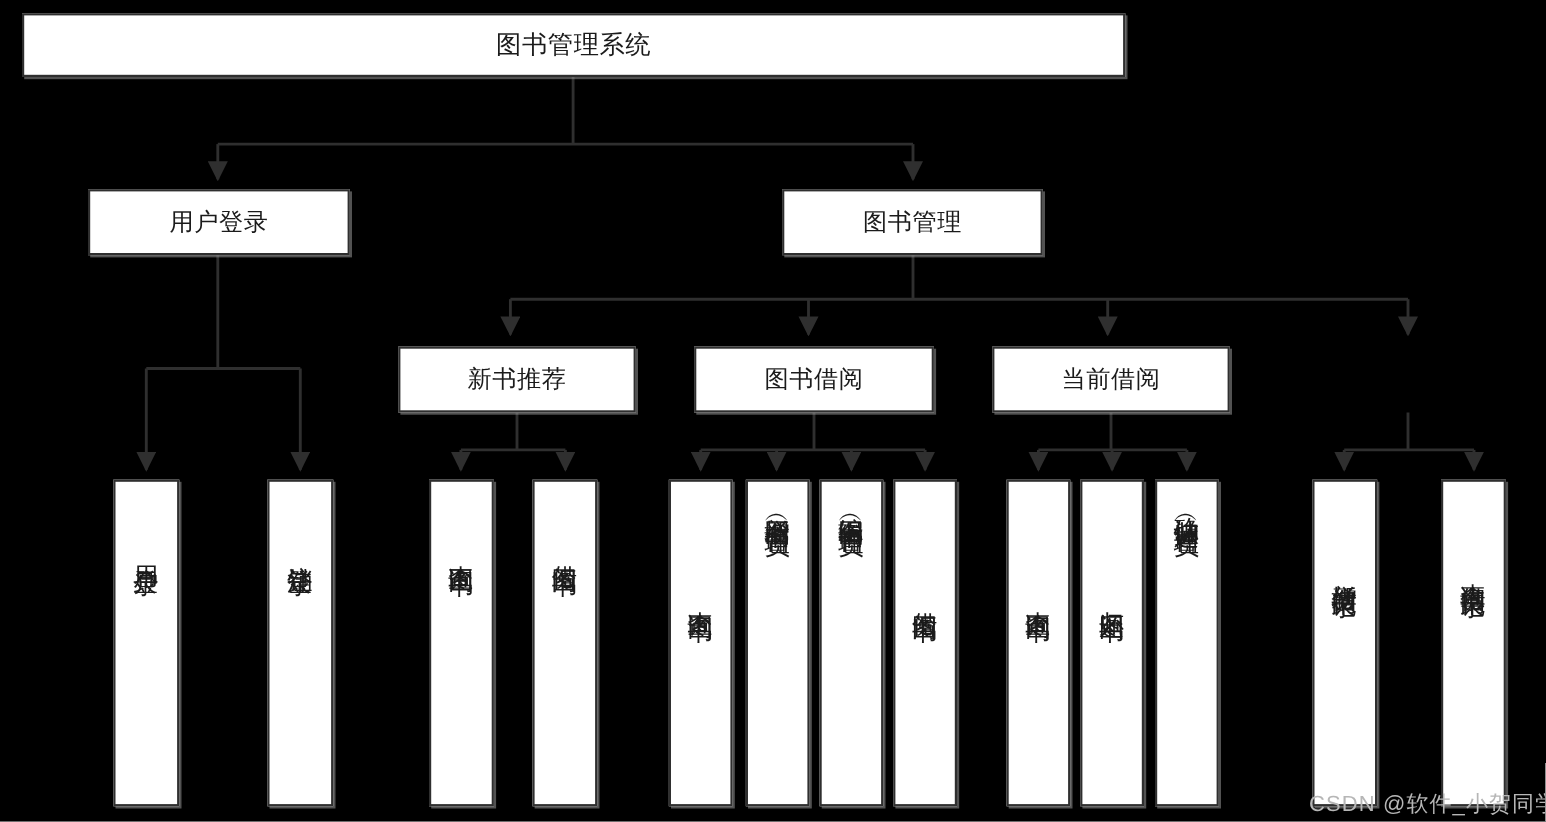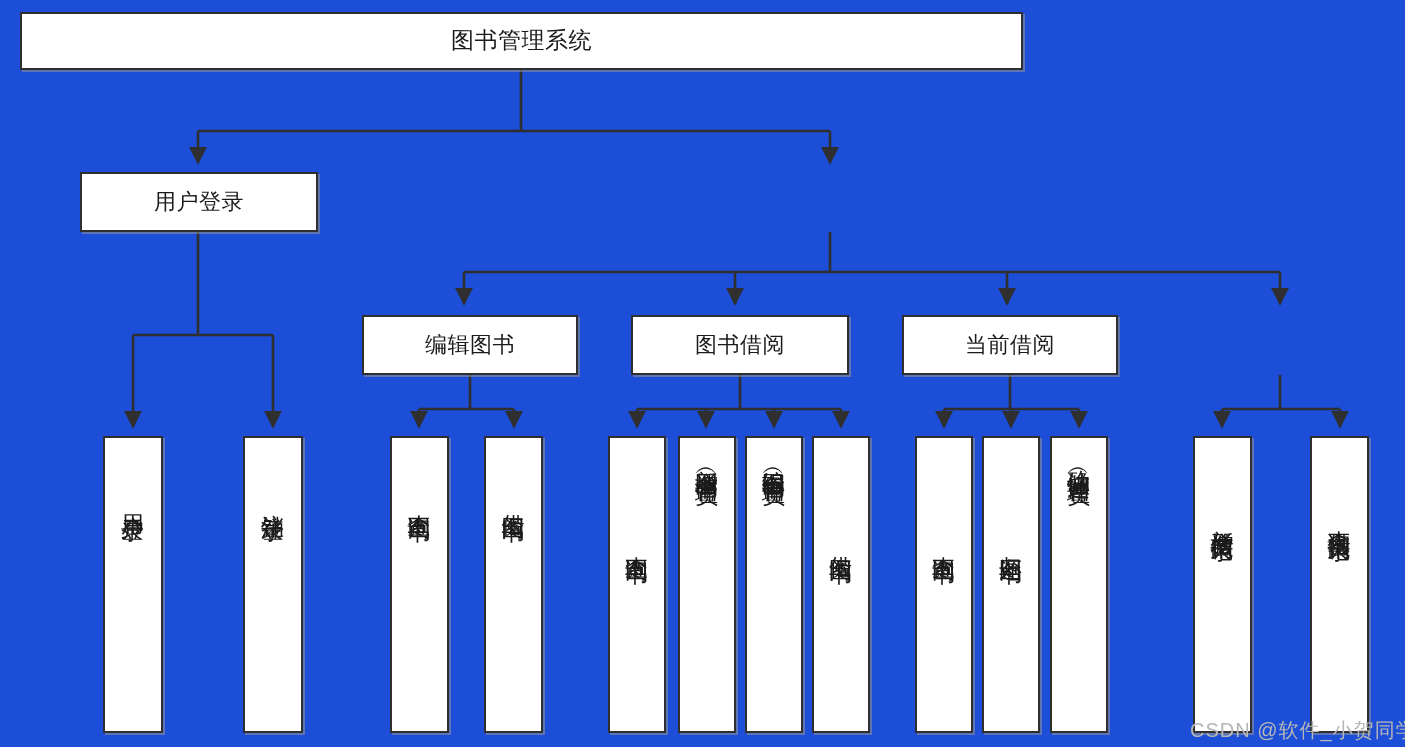--- a/index.html
+++ b/index.html
@@ -7,21 +7,21 @@
     padding: 0;
     background: #ffffff;
   }
   body {
     font-family: "Liberation Sans", "DejaVu Sans", sans-serif;
   }
   #canvas {
     position: relative;
     width: 1405px;
     height: 747px;
-    background: #1d4ed8;
+    background: #000000;
     overflow: hidden;
   }
   svg.edges {
     position: absolute;
     left: 0;
     top: 0;
     width: 1405px;
     height: 747px;
     pointer-events: none;
   }
@@ -134,23 +134,26 @@
     </g>
   </svg>
 
   <div class="node horiz root" style="left:20px; top:12px; width:1003px; height:58px;">
     <span class="label">图书管理系统</span>
   </div>
 
   <div class="node horiz" style="left:80px; top:172px; width:238px; height:60px;">
     <span class="label">用户登录</span>
   </div>
+  <div class="node horiz" style="left:711px; top:172px; width:237px; height:60px;">
+    <span class="label">图书管理</span>
+  </div>
 
   <div class="node horiz" style="left:362px; top:315px; width:216px; height:60px;">
-    <span class="label">编辑图书</span>
+    <span class="label">新书推荐</span>
   </div>
   <div class="node horiz" style="left:631px; top:315px; width:218px; height:60px;">
     <span class="label">图书借阅</span>
   </div>
   <div class="node horiz" style="left:902px; top:315px; width:216px; height:60px;">
     <span class="label">当前借阅</span>
   </div>
 
   <div class="node vert mid" style="left:103px; top:436px; width:60px; height:297px;">
     <span class="label">用户登录</span>

